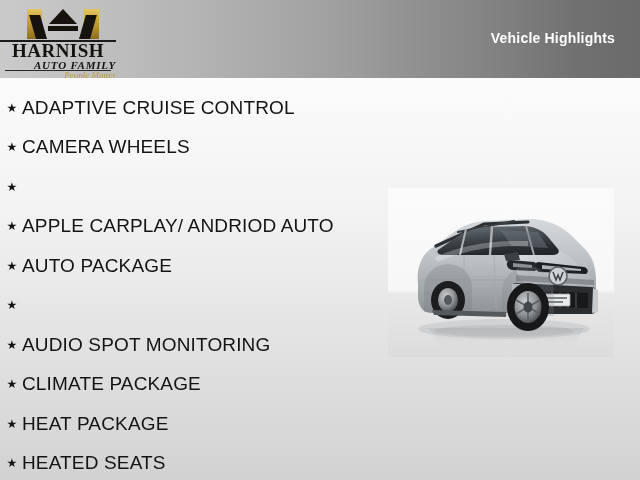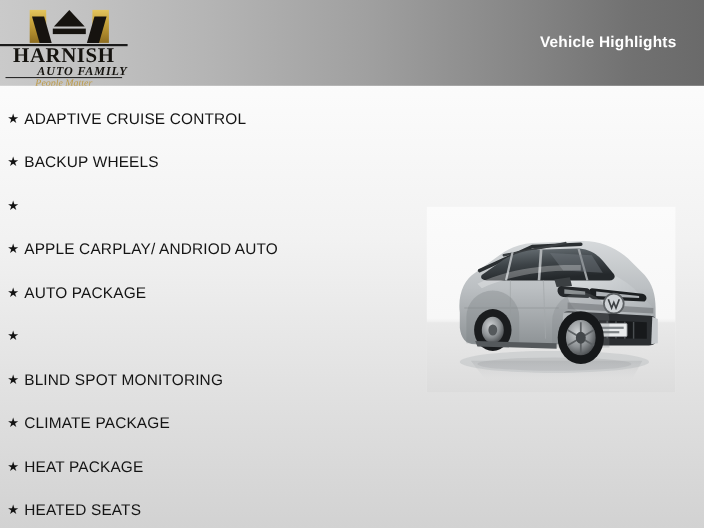--- a/index.html
+++ b/index.html
@@ -74,21 +74,21 @@
     letter-spacing:0.8px; color:#15130f;
     text-align:right; white-space:nowrap;font-style:italic;
   }
   .rule-bot {
     position:absolute; left:5px; top:66px; width:106px; height:1px; background:#2a2a2a;
   }
   .tagline {
     position:absolute; left:0px; top:66px; width:116px;
     font-family:"Liberation Serif", serif;
     font-style:italic; font-size:9px; line-height:11px;
-    color:#bd9a47; text-align:center; white-space:nowrap;
+    color:#bd9a47; text-align:right; white-space:nowrap;
   }
 
   
   #header-title {
     position:absolute; right:25px; top:30px;
     font-size:14px; font-weight:bold; color:#ffffff;
     letter-spacing:0.2px; white-space:nowrap;
   }
 
   
@@ -100,21 +100,21 @@
     display:flex; align-items:center;
     height:39.5px;
   }
   .feature-star {
     width:22px; flex:0 0 22px;
     text-align:center;
     font-size:12px; line-height:1; color:#121212;
     padding-left:2px;
   }
   .feature-label {
-    font-size:14px; color:#141414;
+    font-size:19px; color:#141414;
     letter-spacing:0.15px; white-space:nowrap;
   }
 
   
   #vehicle-photo {
     position:absolute; left:388px; top:188px;
     width:226px; height:169px;
     background:linear-gradient(to bottom, #fbfbfb 0%, #f7f7f7 60%, #efefef 62%, #e6e6e6 100%);
     overflow:hidden;
   }
@@ -154,39 +154,39 @@
     <div id="header-title">Vehicle Highlights</div>
   </div>
 
   <div id="feature-list">
       <div class="feature-row">
         <span class="feature-star">★</span>
         <span class="feature-label">ADAPTIVE CRUISE CONTROL</span>
       </div>
       <div class="feature-row">
         <span class="feature-star">★</span>
-        <span class="feature-label">BACKUP WHEELS</span>
+        <span class="feature-label">CAMERA WHEELS</span>
       </div>
       <div class="feature-row">
         <span class="feature-star">★</span>
       </div>
       <div class="feature-row">
         <span class="feature-star">★</span>
         <span class="feature-label">APPLE CARPLAY/ ANDRIOD AUTO</span>
       </div>
       <div class="feature-row">
         <span class="feature-star">★</span>
         <span class="feature-label">AUTO PACKAGE</span>
       </div>
       <div class="feature-row">
         <span class="feature-star">★</span>
       </div>
       <div class="feature-row">
         <span class="feature-star">★</span>
-        <span class="feature-label">BLIND SPOT MONITORING</span>
+        <span class="feature-label">AUDIO SPOT MONITORING</span>
       </div>
       <div class="feature-row">
         <span class="feature-star">★</span>
         <span class="feature-label">CLIMATE PACKAGE</span>
       </div>
       <div class="feature-row">
         <span class="feature-star">★</span>
         <span class="feature-label">HEAT PACKAGE</span>
       </div>
       <div class="feature-row">

